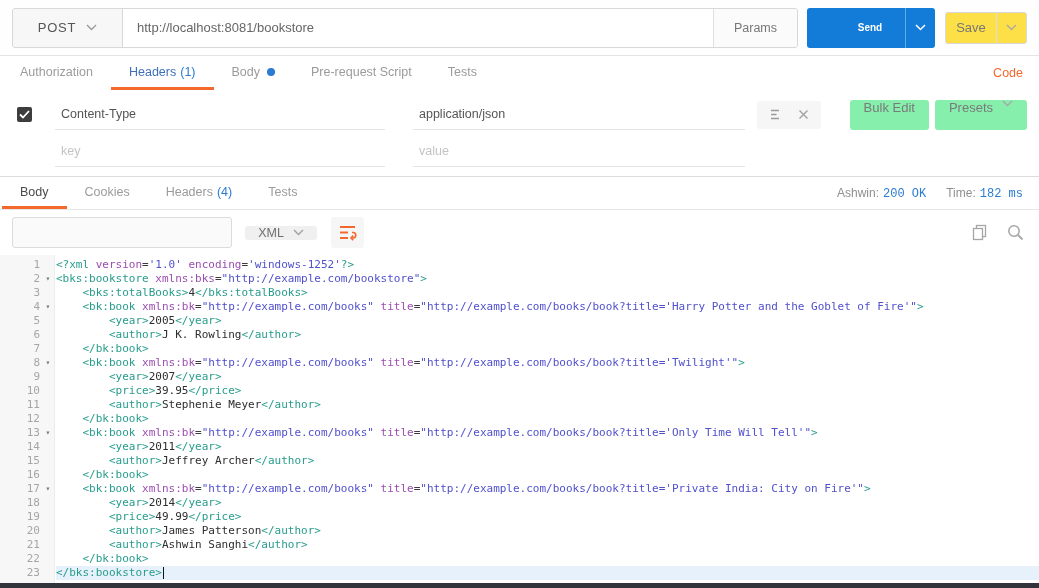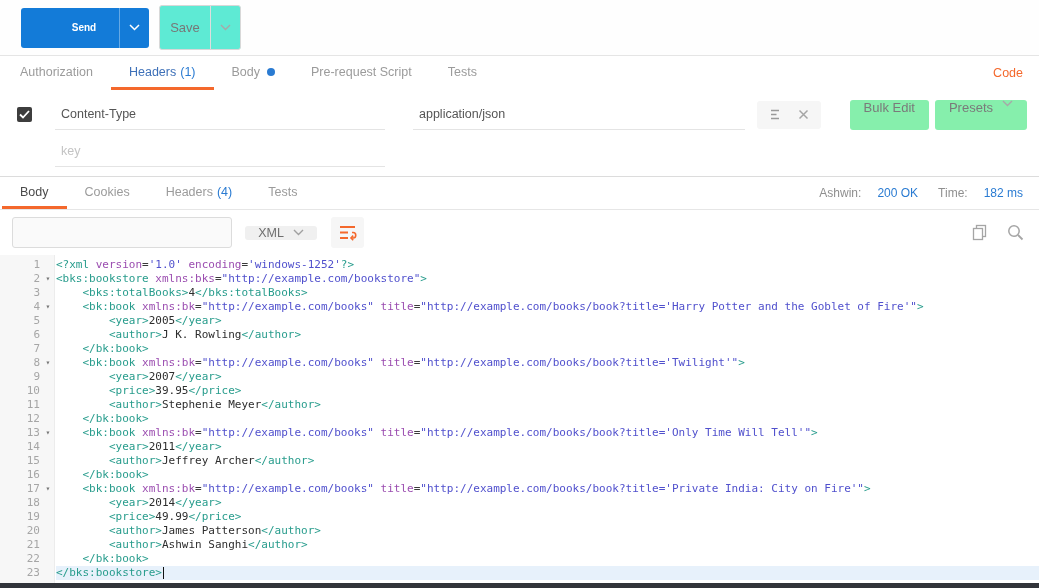--- a/index.html
+++ b/index.html
@@ -12,21 +12,21 @@
 
   
   .topbar{height:56px;padding:8px 12px;border-bottom:1px solid #e5e5e5;display:flex;align-items:center;background:#fefefe;}
   .url-group{flex:1;display:flex;height:40px;border:1px solid #d8d8d8;border-radius:3px;background:#fff;overflow:hidden;}
   .method-select{width:110px;background:#f7f7f7;border-right:1px solid #d8d8d8;display:flex;align-items:center;justify-content:center;gap:10px;color:#555;font-size:13px;letter-spacing:.8px;cursor:pointer;}
   .url-input{flex:1;display:flex;align-items:center;padding:0 14px;color:#666;font-size:13px;}
   .params-btn{width:84px;border-left:1px solid #e0e0e0;display:flex;align-items:center;justify-content:center;color:#777;font-size:12.5px;background:#fbfbfb;cursor:pointer;}
   .send-group{margin-left:9px;display:flex;height:40px;border-radius:3px;overflow:hidden;background:var(--send);color:#fff;}
   .send-main{width:70px;display:flex;align-items:center;justify-content:center;font-size:10px;font-weight:bold;cursor:pointer;margin-left:28px;}
   .send-caret{width:30px;display:flex;align-items:center;justify-content:center;border-left:1px solid rgba(255,255,255,.35);cursor:pointer;}
-  .save-group{margin-left:10px;display:flex;height:45px;border:1px solid #d8d8d8;border-radius:3px;overflow:hidden;background:#5eead4;color:#777;}
+  .save-group{margin-left:10px;display:flex;height:32px;border:1px solid #d8d8d8;border-radius:3px;overflow:hidden;background:#fde047;color:#777;}
   .save-main{width:50px;display:flex;align-items:center;justify-content:center;font-size:13px;cursor:pointer;}
   .save-caret{width:30px;display:flex;align-items:center;justify-content:center;border-left:1px solid #ddd;cursor:pointer;}
 
   
   .tabs-row{height:34px;display:flex;align-items:stretch;padding:0 2px;}
   .tab{padding:0 18px;display:flex;align-items:center;font-size:12.5px;color:#9b9b9b;border-bottom:3px solid transparent;cursor:pointer;white-space:nowrap;}
   .tabs-row .tab.active{color:#3d70b8;border-bottom-color:var(--accent);}
   .tab .count{color:var(--blue);margin-left:4px;}
   .tab-dot{width:8px;height:8px;border-radius:50%;background:var(--blue);margin-left:7px;display:inline-block;}
   .code-link{margin-left:auto;padding:0 14px;display:flex;align-items:center;color:var(--accent);font-size:12.5px;cursor:pointer;}
@@ -44,21 +44,21 @@
   .gbtn{height:30px;background:#86efac;border-radius:3px;display:flex;align-items:flex-start;justify-content:center;color:#7a7a7a;font-size:13px;padding:0 14px;cursor:pointer;white-space:nowrap;}
   .bulk-btn{margin-left:auto;}
   .presets-btn{margin-left:6px;gap:9px;}
 
   
   .response{border-top:1px solid #dcdcdc;}
   .resp-tabs{height:33px;display:flex;align-items:stretch;padding:0 2px;border-bottom:1px solid #e6e6e6;}
   .resp-tabs .tab.active{color:#4a4a4a;border-bottom-color:var(--accent);}
   .resp-meta{margin-left:auto;display:flex;align-items:center;gap:20px;padding-right:14px;font-size:12px;}
   .meta-label{color:#8f8f8f;}
-  .meta-value{color:var(--blue);margin-left:16px;}
+  .meta-value{color:var(--blue);margin-left:4px;font-family:Liberation Mono, monospace;}
 
   .toolbar{height:45px;display:flex;align-items:center;padding:0 12px;}
   .view-group{display:flex;height:31px;border:1px solid #dcdcdc;border-radius:3px;overflow:hidden;background:#fafafa;}
   .view-btn{padding:0 19px;display:flex;align-items:center;font-size:12.5px;color:#9b9b9b;border-left:1px solid #e5e5e5;cursor:pointer;margin-top:44px;}
   .view-btn:first-child{border-left:none;}
   .view-btn.active{color:#4a4a4a;}
   .xml-btn{margin-left:13px;height:14px;background:#f0f0f0;border-radius:3px;padding:0 13px;display:flex;align-items:center;gap:9px;color:#6e6e6e;font-size:12.5px;cursor:pointer;}
   .wrap-btn{margin-left:14px;width:33px;height:31px;background:#f6f6f6;border-radius:3px;display:flex;align-items:center;justify-content:center;cursor:pointer;}
   .tb-spacer{flex:1;}
   .iconbtn{width:24px;height:24px;display:flex;align-items:center;justify-content:center;cursor:pointer;margin-left:12px;}
@@ -80,20 +80,36 @@
   .cursor{display:inline-block;width:1.5px;height:12px;background:#111;vertical-align:middle;margin-left:1px;}
   .bottom-bar{position:absolute;left:0;right:0;bottom:0;height:5px;background:#31343a;}
   svg{display:block;}
 </style>
 </head>
 <body>
 
 <div class="app">
 
   <div class="topbar">
+    <div class="url-group">
+      <div class="method-select">
+        <span>POST</span>
+        <span>
+          <svg width="11" height="7" viewBox="0 0 11 7">
+              <path d="M1 1l4.5 4.5L10 1" fill="none" stroke="#9a9a9a" stroke-width="1.4"></path>
+            </svg>
+        </span>
+      </div>
+      <div class="url-input">
+        <span>http://localhost:8081/bookstore</span>
+      </div>
+      <div class="params-btn">
+        <span>Params</span>
+      </div>
+    </div>
     <div class="send-group">
       <div class="send-main">
         <span>Send</span>
       </div>
       <div class="send-caret">
         <span>
           <svg width="11" height="7" viewBox="0 0 11 7">
               <path d="M1 1l4.5 4.5L10 1" fill="none" stroke="#ffffff" stroke-width="1.5"></path>
             </svg>
         </span>
@@ -179,20 +195,23 @@
               <path d="M1 1l4.5 4.5L10 1" fill="none" stroke="#a8a8a8" stroke-width="1.4"></path>
             </svg>
         </span>
       </div>
     </div>
     <div class="hrow">
       <div class="cb-cell"></div>
       <div class="field key-field">
         <span class="placeholder">key</span>
       </div>
+      <div class="field value-field">
+        <span class="placeholder">value</span>
+      </div>
     </div>
   </div>
 
   <div class="response">
     <div class="tabs-row resp-tabs">
 
       <div class="tab active">
           <span>Body</span>
         </div>
         <div class="tab">

